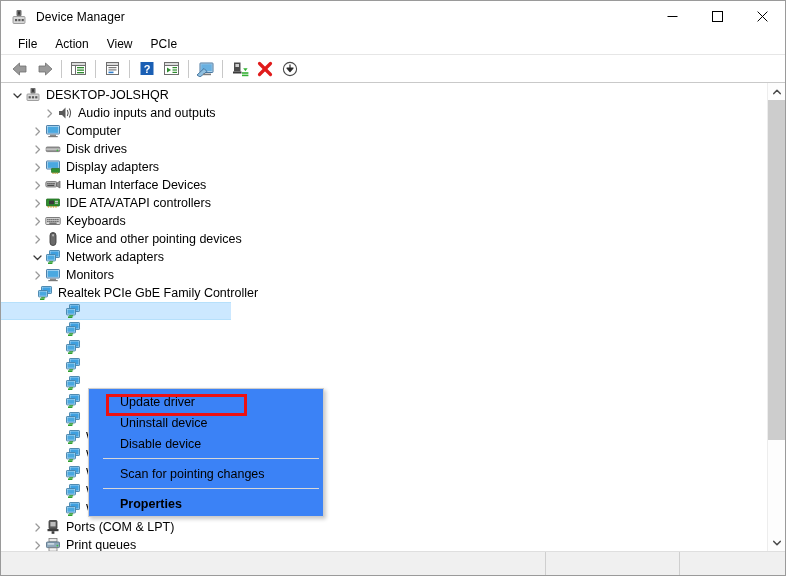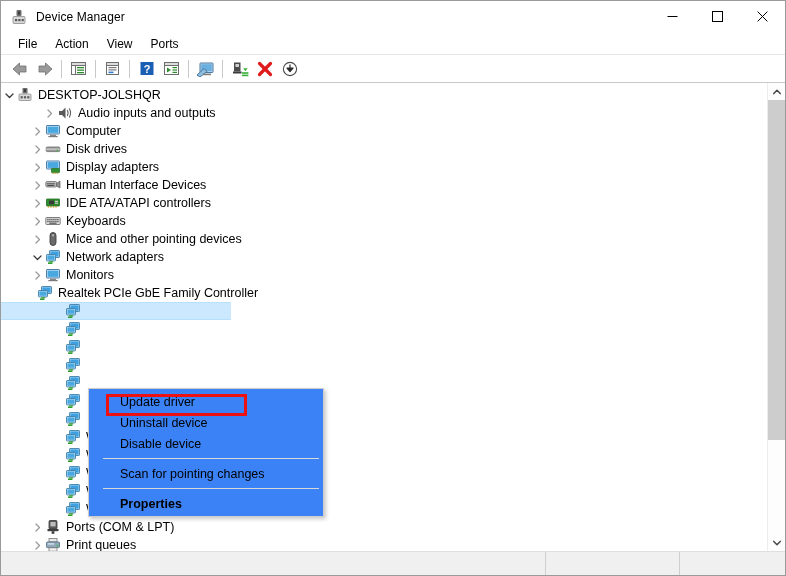--- a/index.html
+++ b/index.html
@@ -284,21 +284,21 @@
             <line x1="10.4" y1="0.6" x2="0.6" y2="10.4" stroke="#000" stroke-width="1"></line>
           </svg>
       </div>
     </div>
   </div>
 
   <div class="menubar">
     <div class="menu-item">File</div>
     <div class="menu-item">Action</div>
     <div class="menu-item">View</div>
-    <div class="menu-item">Ports</div>
+    <div class="menu-item">PCIe</div>
   </div>
 
   <div class="toolbar">
 
     <div class="tb-btn">
       <svg width="18" height="16" viewBox="0 0 18 16">
         <path d="M8.5 2 L2 8 L8.5 14 L8.5 11 L15 11 L15 5 L8.5 5 Z" fill="#9a9a9a" stroke="#6e6e6e" stroke-width="0.8" stroke-linejoin="round"></path>
       </svg>
     </div>
     <div class="tb-btn">
@@ -389,21 +389,21 @@
         <path d="M8 3.6 L8 9.6 M5 7 L8 10.5 L11 7 Z" fill="#2b2b2b" stroke="#2b2b2b" stroke-width="1.2" stroke-linejoin="round"></path>
       </svg>
     </div>
 
   </div>
 
   <div class="content">
 
     <div class="tree">
 
-      <div class="row" style="">
+      <div class="row" style="padding-left:8px">
         <div class="chev">
           <svg width="9" height="9" viewBox="0 0 9 9">
               <path d="M1 3 L4.5 6.5 L8 3" fill="none" stroke="#3a3a3a" stroke-width="1.3" stroke-linecap="round" stroke-linejoin="round"></path>
             </svg>
         </div>
         <div class="node-icon">
           <svg width="16" height="16" viewBox="0 0 16 16">
             <rect x="5.5" y="1" width="5" height="5.5" rx="0.8" fill="#6d6d6d"></rect>
             <rect x="7" y="2.2" width="2" height="2.6" fill="#3b3b3b"></rect>
             <rect x="2" y="7" width="12" height="6.5" rx="0.8" fill="#dcdcdc" stroke="#8a8a8a" stroke-width="0.8"></rect>

